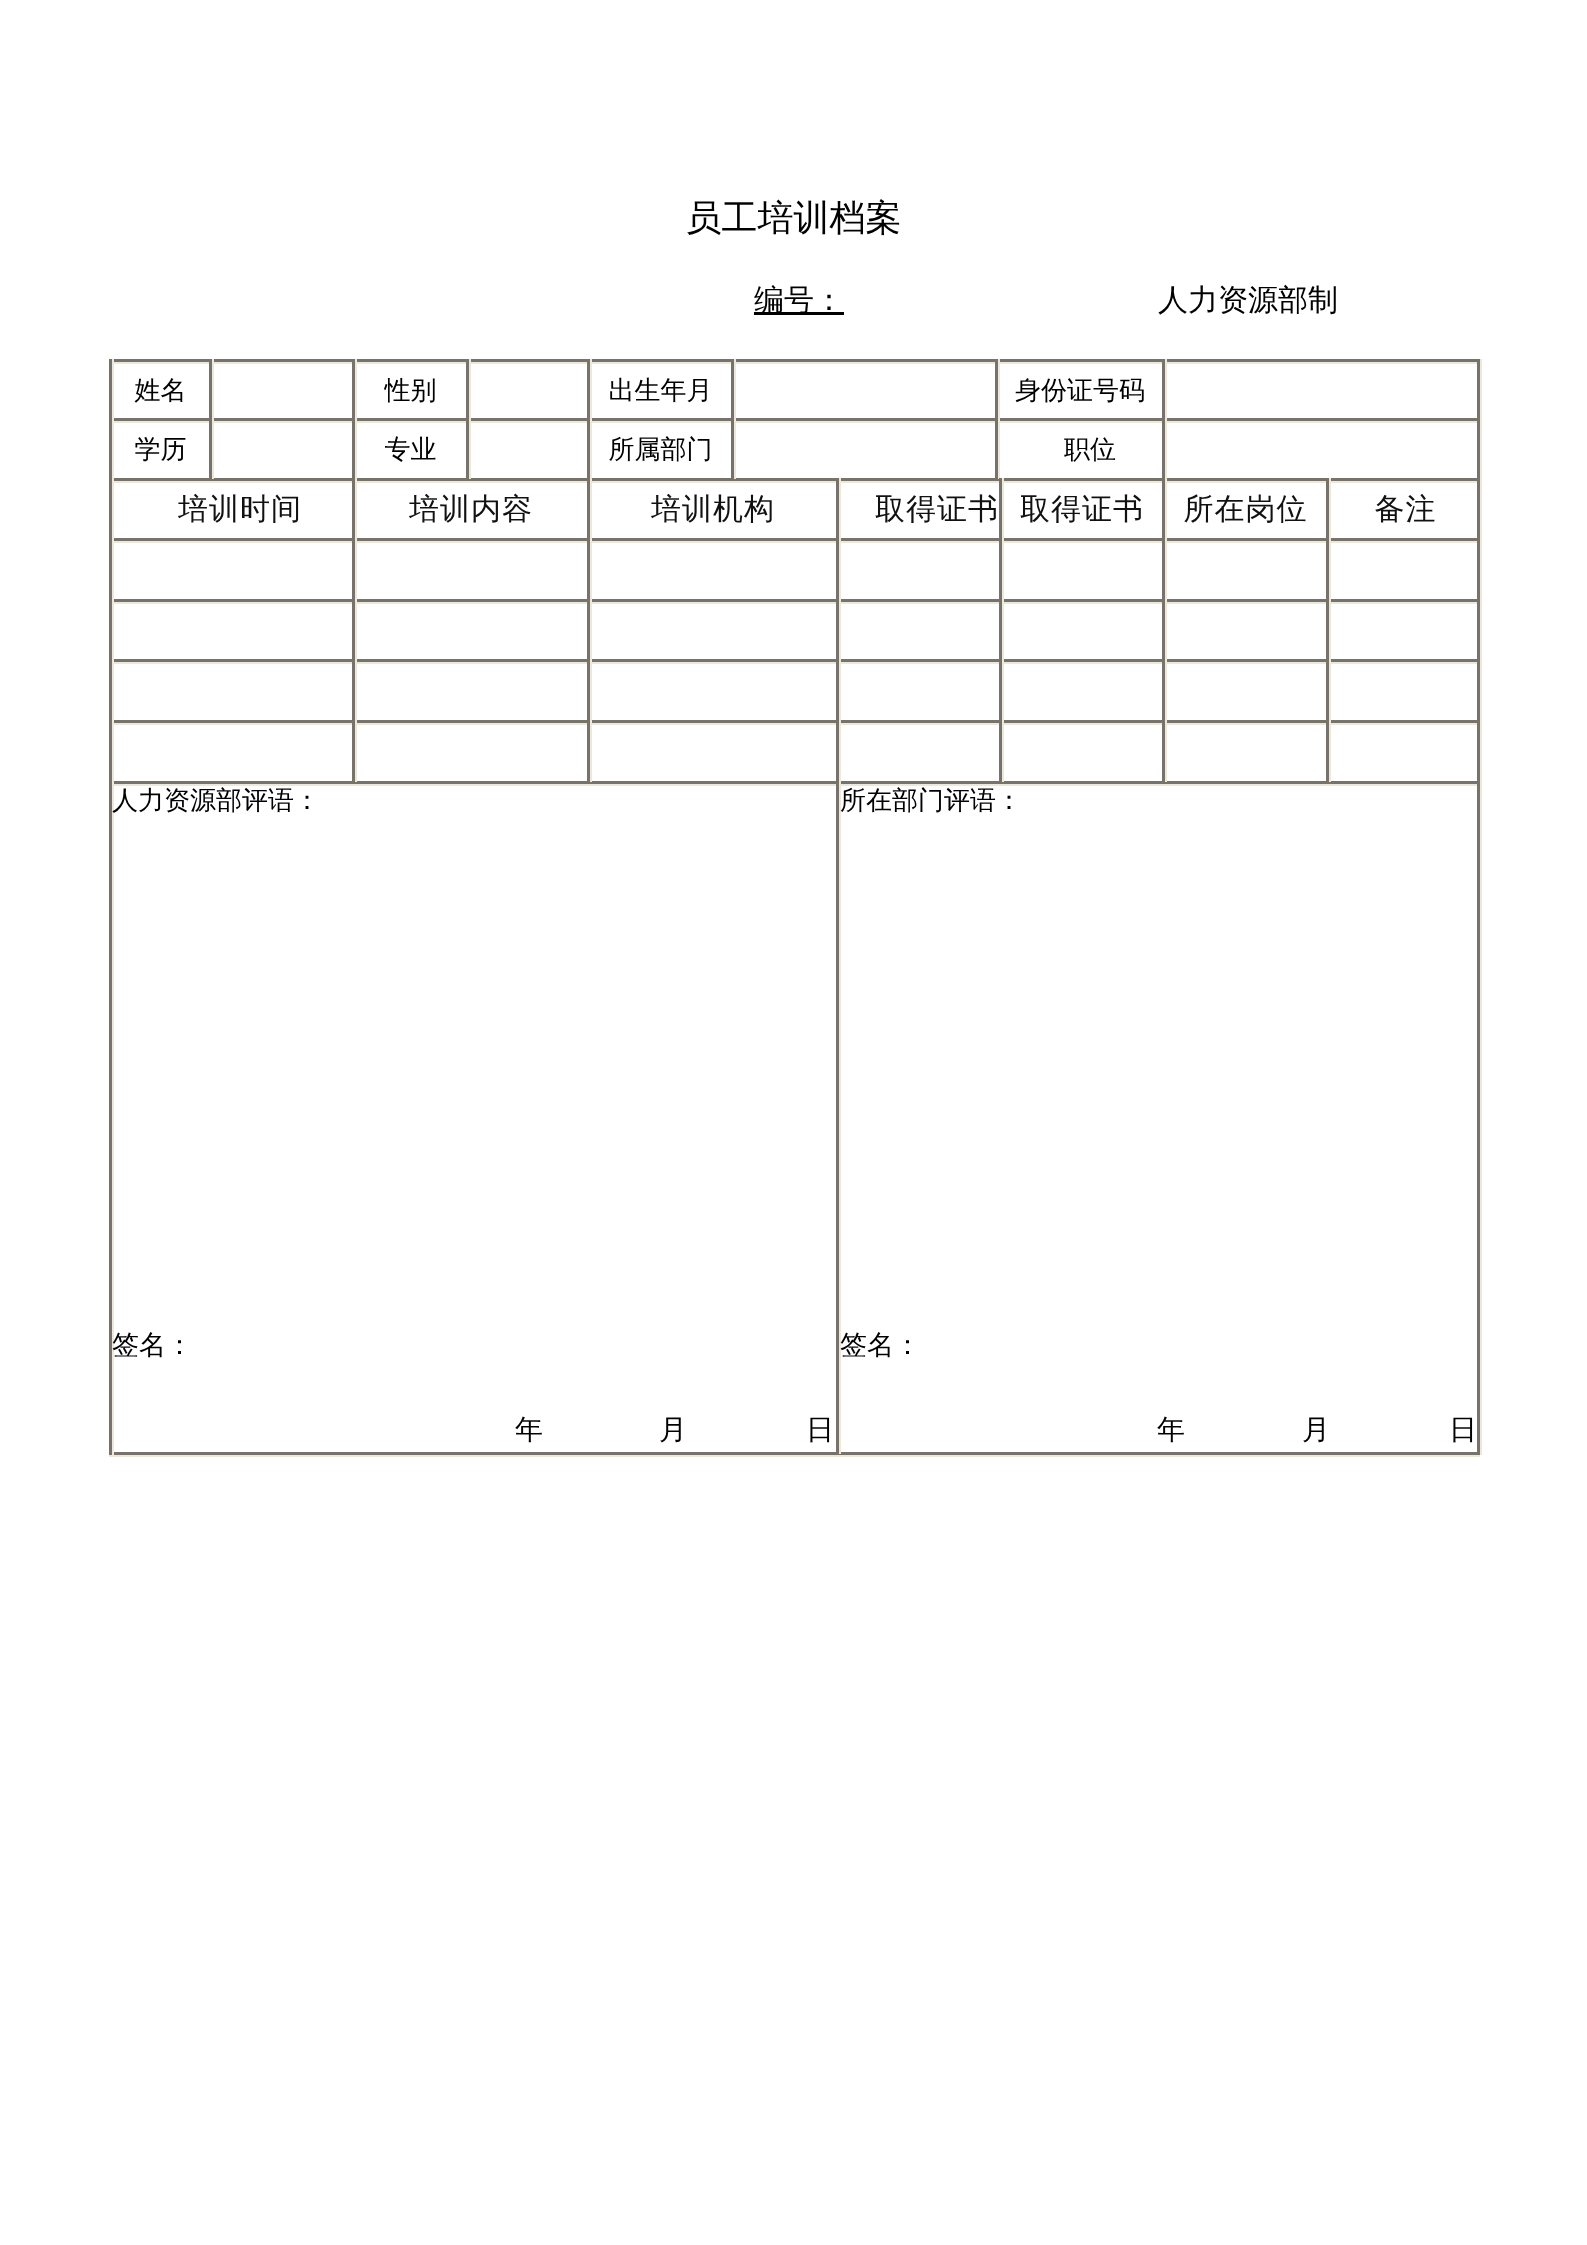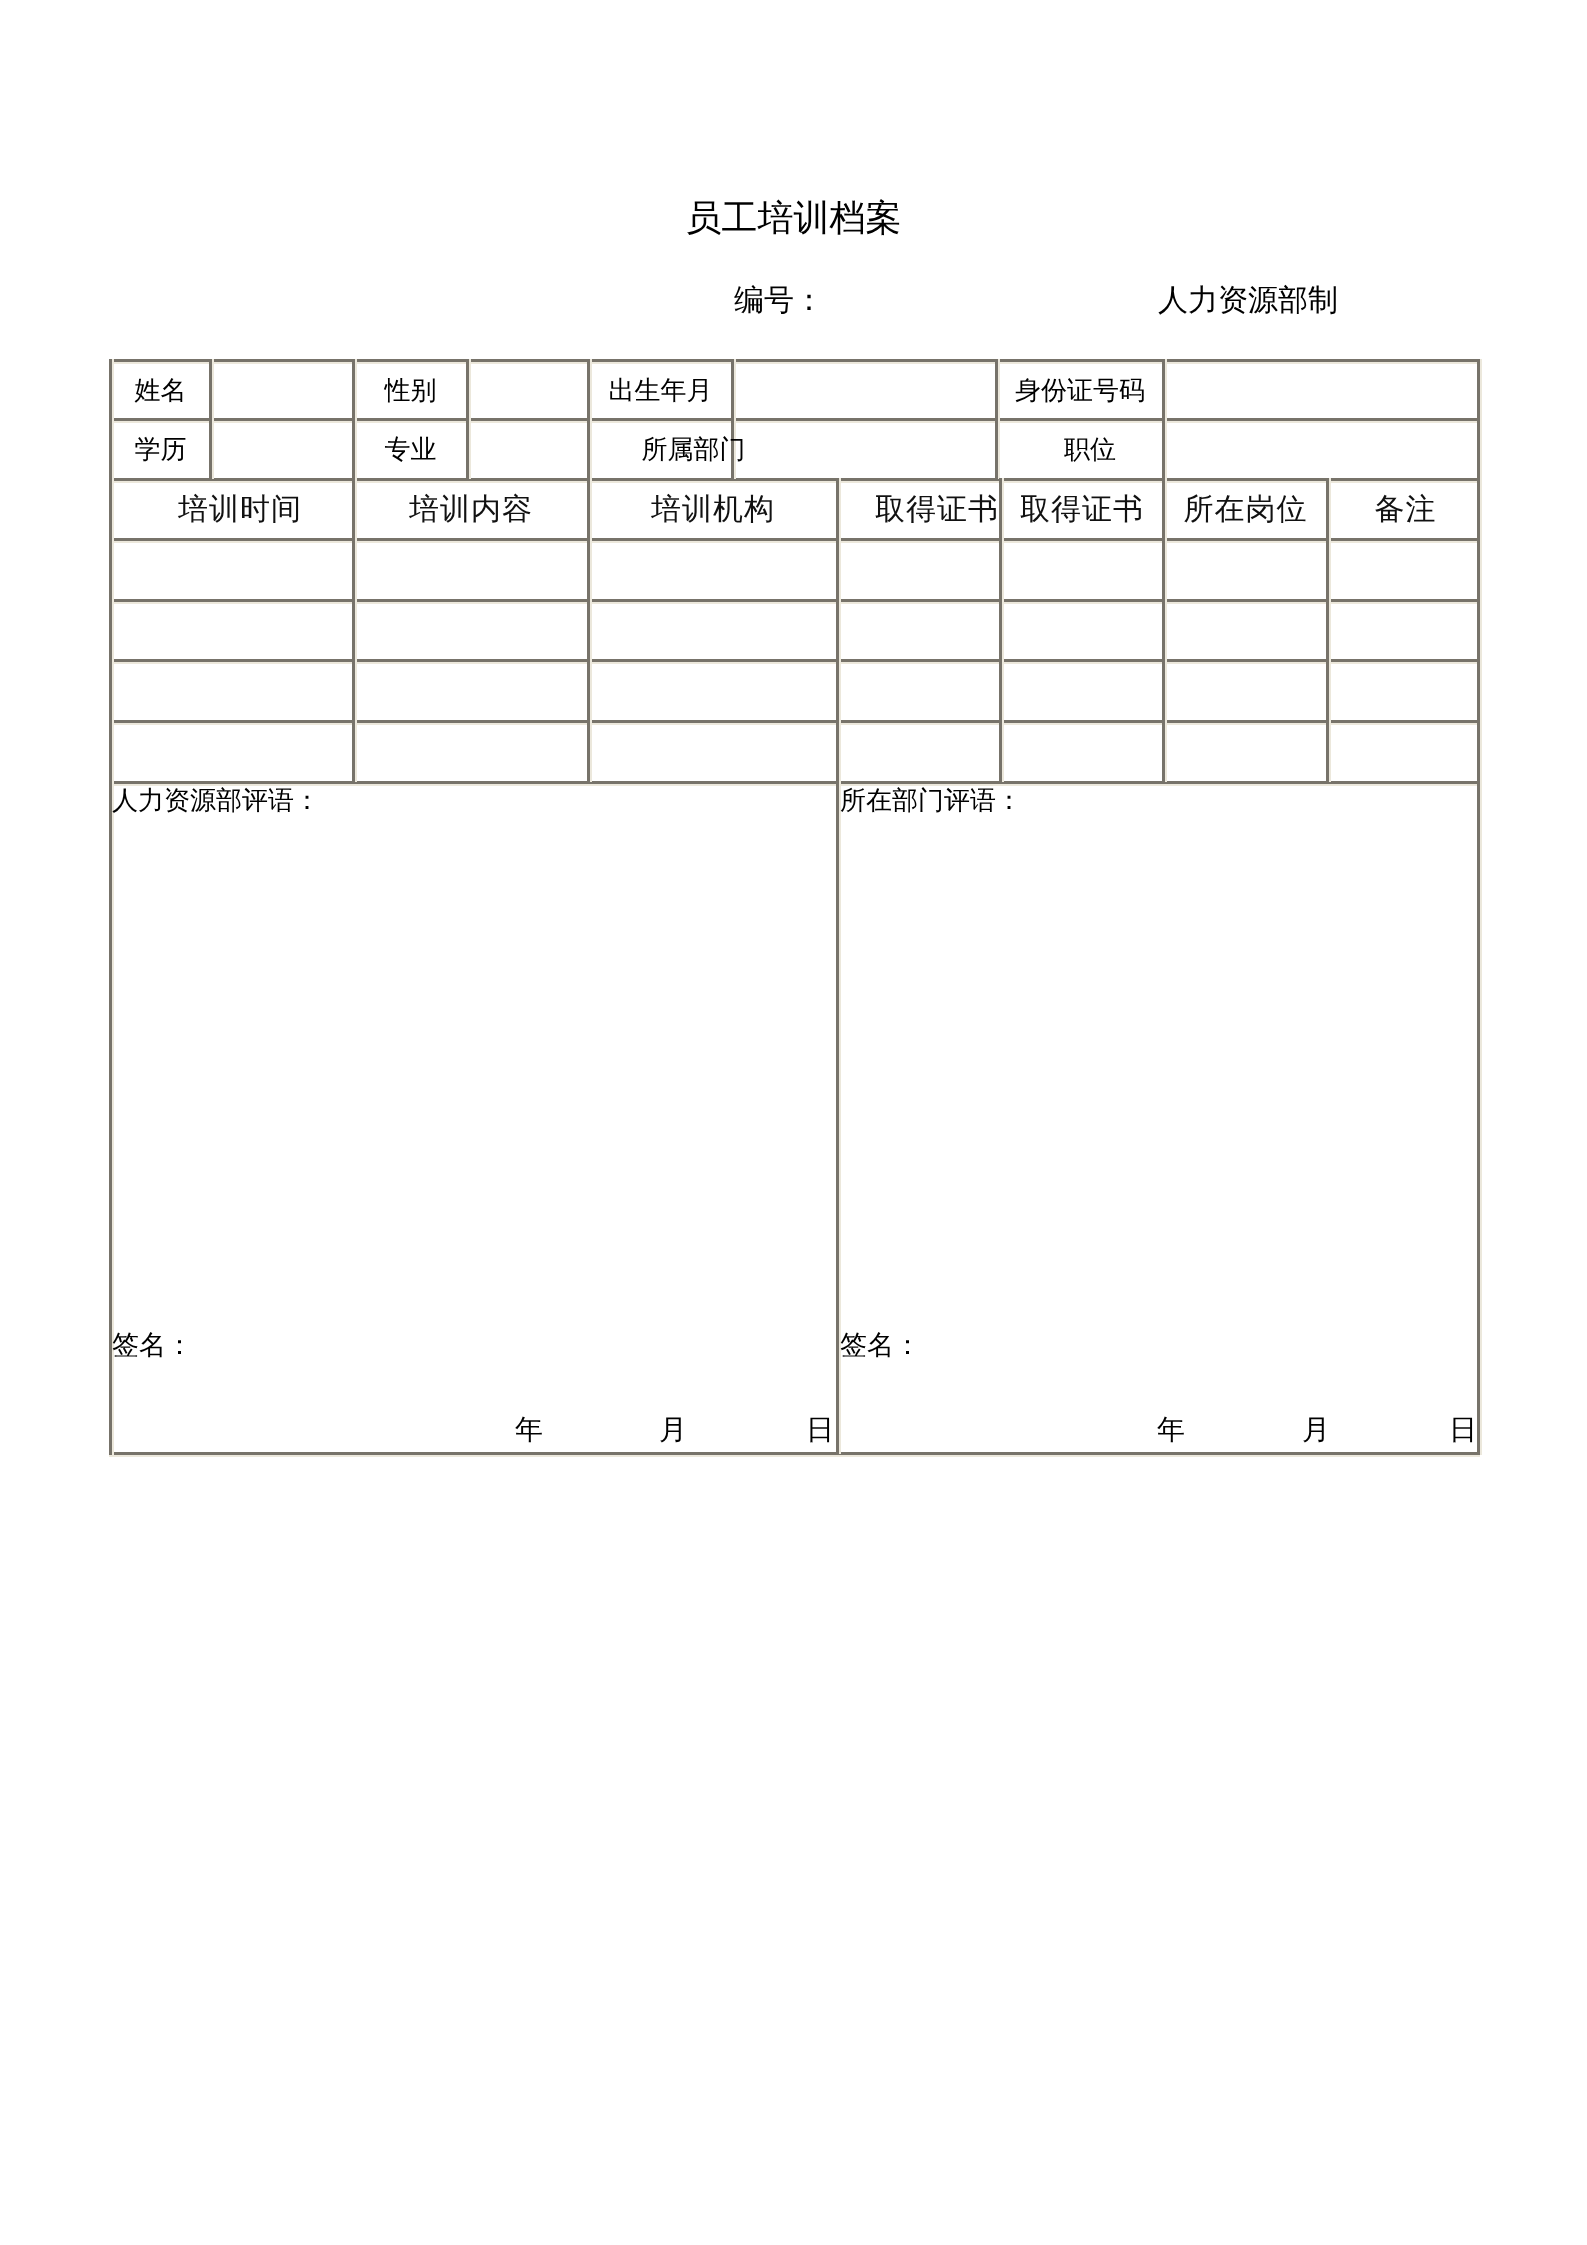--- a/index.html
+++ b/index.html
@@ -15,21 +15,21 @@
   .lbl { font-size:26px; }
   .hdr { font-size:30px; color:#111; letter-spacing:1px; }
   .note { position:absolute; font-size:26px; line-height:30px; }
   .sig { position:absolute; font-size:27px; line-height:30px; }
   .date { position:absolute; font-size:28px; line-height:30px; }
 </style>
 </head>
 <body>
 
 <div class="abs title">员工培训档案</div>
-<div class="abs sub" style="left:734px;">编号：</div>
+<div class="abs sub" style="left:754px;text-decoration:underline;">编号：</div>
 <div class="abs sub" style="left:1158px;">人力资源部制</div>
 <div class="abs" style="left:880px; top:282px; width:260px; height:36px;"></div>
 
 <div>
 
   <div class="line-h" style="left:109px; top:359px; width:1371px;"></div>
   <div class="line-h" style="left:109px; top:418px; width:1371px;"></div>
   <div class="line-h" style="left:109px; top:478px; width:1371px;"></div>
   <div class="line-h" style="left:109px; top:538px; width:1371px;"></div>
   <div class="line-h" style="left:109px; top:599px; width:1371px;"></div>
@@ -65,21 +65,21 @@
 <div class="cell" style="left:469px; top:362px; width:118px; height:56px;"></div>
 <div class="cell lbl" style="left:590px; top:362px; width:141px; height:56px;">出生年月</div>
 <div class="cell" style="left:734px; top:362px; width:261px; height:56px;"></div>
 <div class="cell lbl" style="left:998px; top:362px; width:164px; height:56px;">身份证号码</div>
 <div class="cell" style="left:1165px; top:362px; width:312px; height:56px;"></div>
 
 <div class="cell lbl" style="left:112px; top:421px; width:97px; height:57px;">学历</div>
 <div class="cell" style="left:212px; top:421px; width:140px; height:57px;"></div>
 <div class="cell lbl" style="left:355px; top:421px; width:111px; height:57px;">专业</div>
 <div class="cell" style="left:469px; top:421px; width:118px; height:57px;"></div>
-<div class="cell lbl" style="left:590px; top:421px; width:141px; height:57px;margin-left:33px;">所属部门</div>
+<div class="cell lbl" style="left:590px; top:421px; width:141px; height:57px;">所属部门</div>
 <div class="cell" style="left:734px; top:421px; width:261px; height:57px;"></div>
 <div class="cell lbl" style="left:998px; top:421px; width:184px; height:57px;">职位</div>
 <div class="cell" style="left:1165px; top:421px; width:312px; height:57px;"></div>
 
 <div class="cell hdr" style="left:112px; top:481px; width:240px; height:57px;margin-left:8px;">培训时间</div>
 <div class="cell hdr" style="left:355px; top:481px; width:232px; height:57px;">培训内容</div>
 <div class="cell hdr" style="left:590px; top:481px; width:246px; height:57px;">培训机构</div>
 <div class="cell hdr" style="left:839px; top:481px; width:160px; height:57px;padding-left:36px;">取得证书</div>
 <div class="cell hdr" style="left:1002px; top:481px; width:160px; height:57px;">取得证书</div>
 <div class="cell hdr" style="left:1165px; top:481px; width:161px; height:57px;">所在岗位</div>

